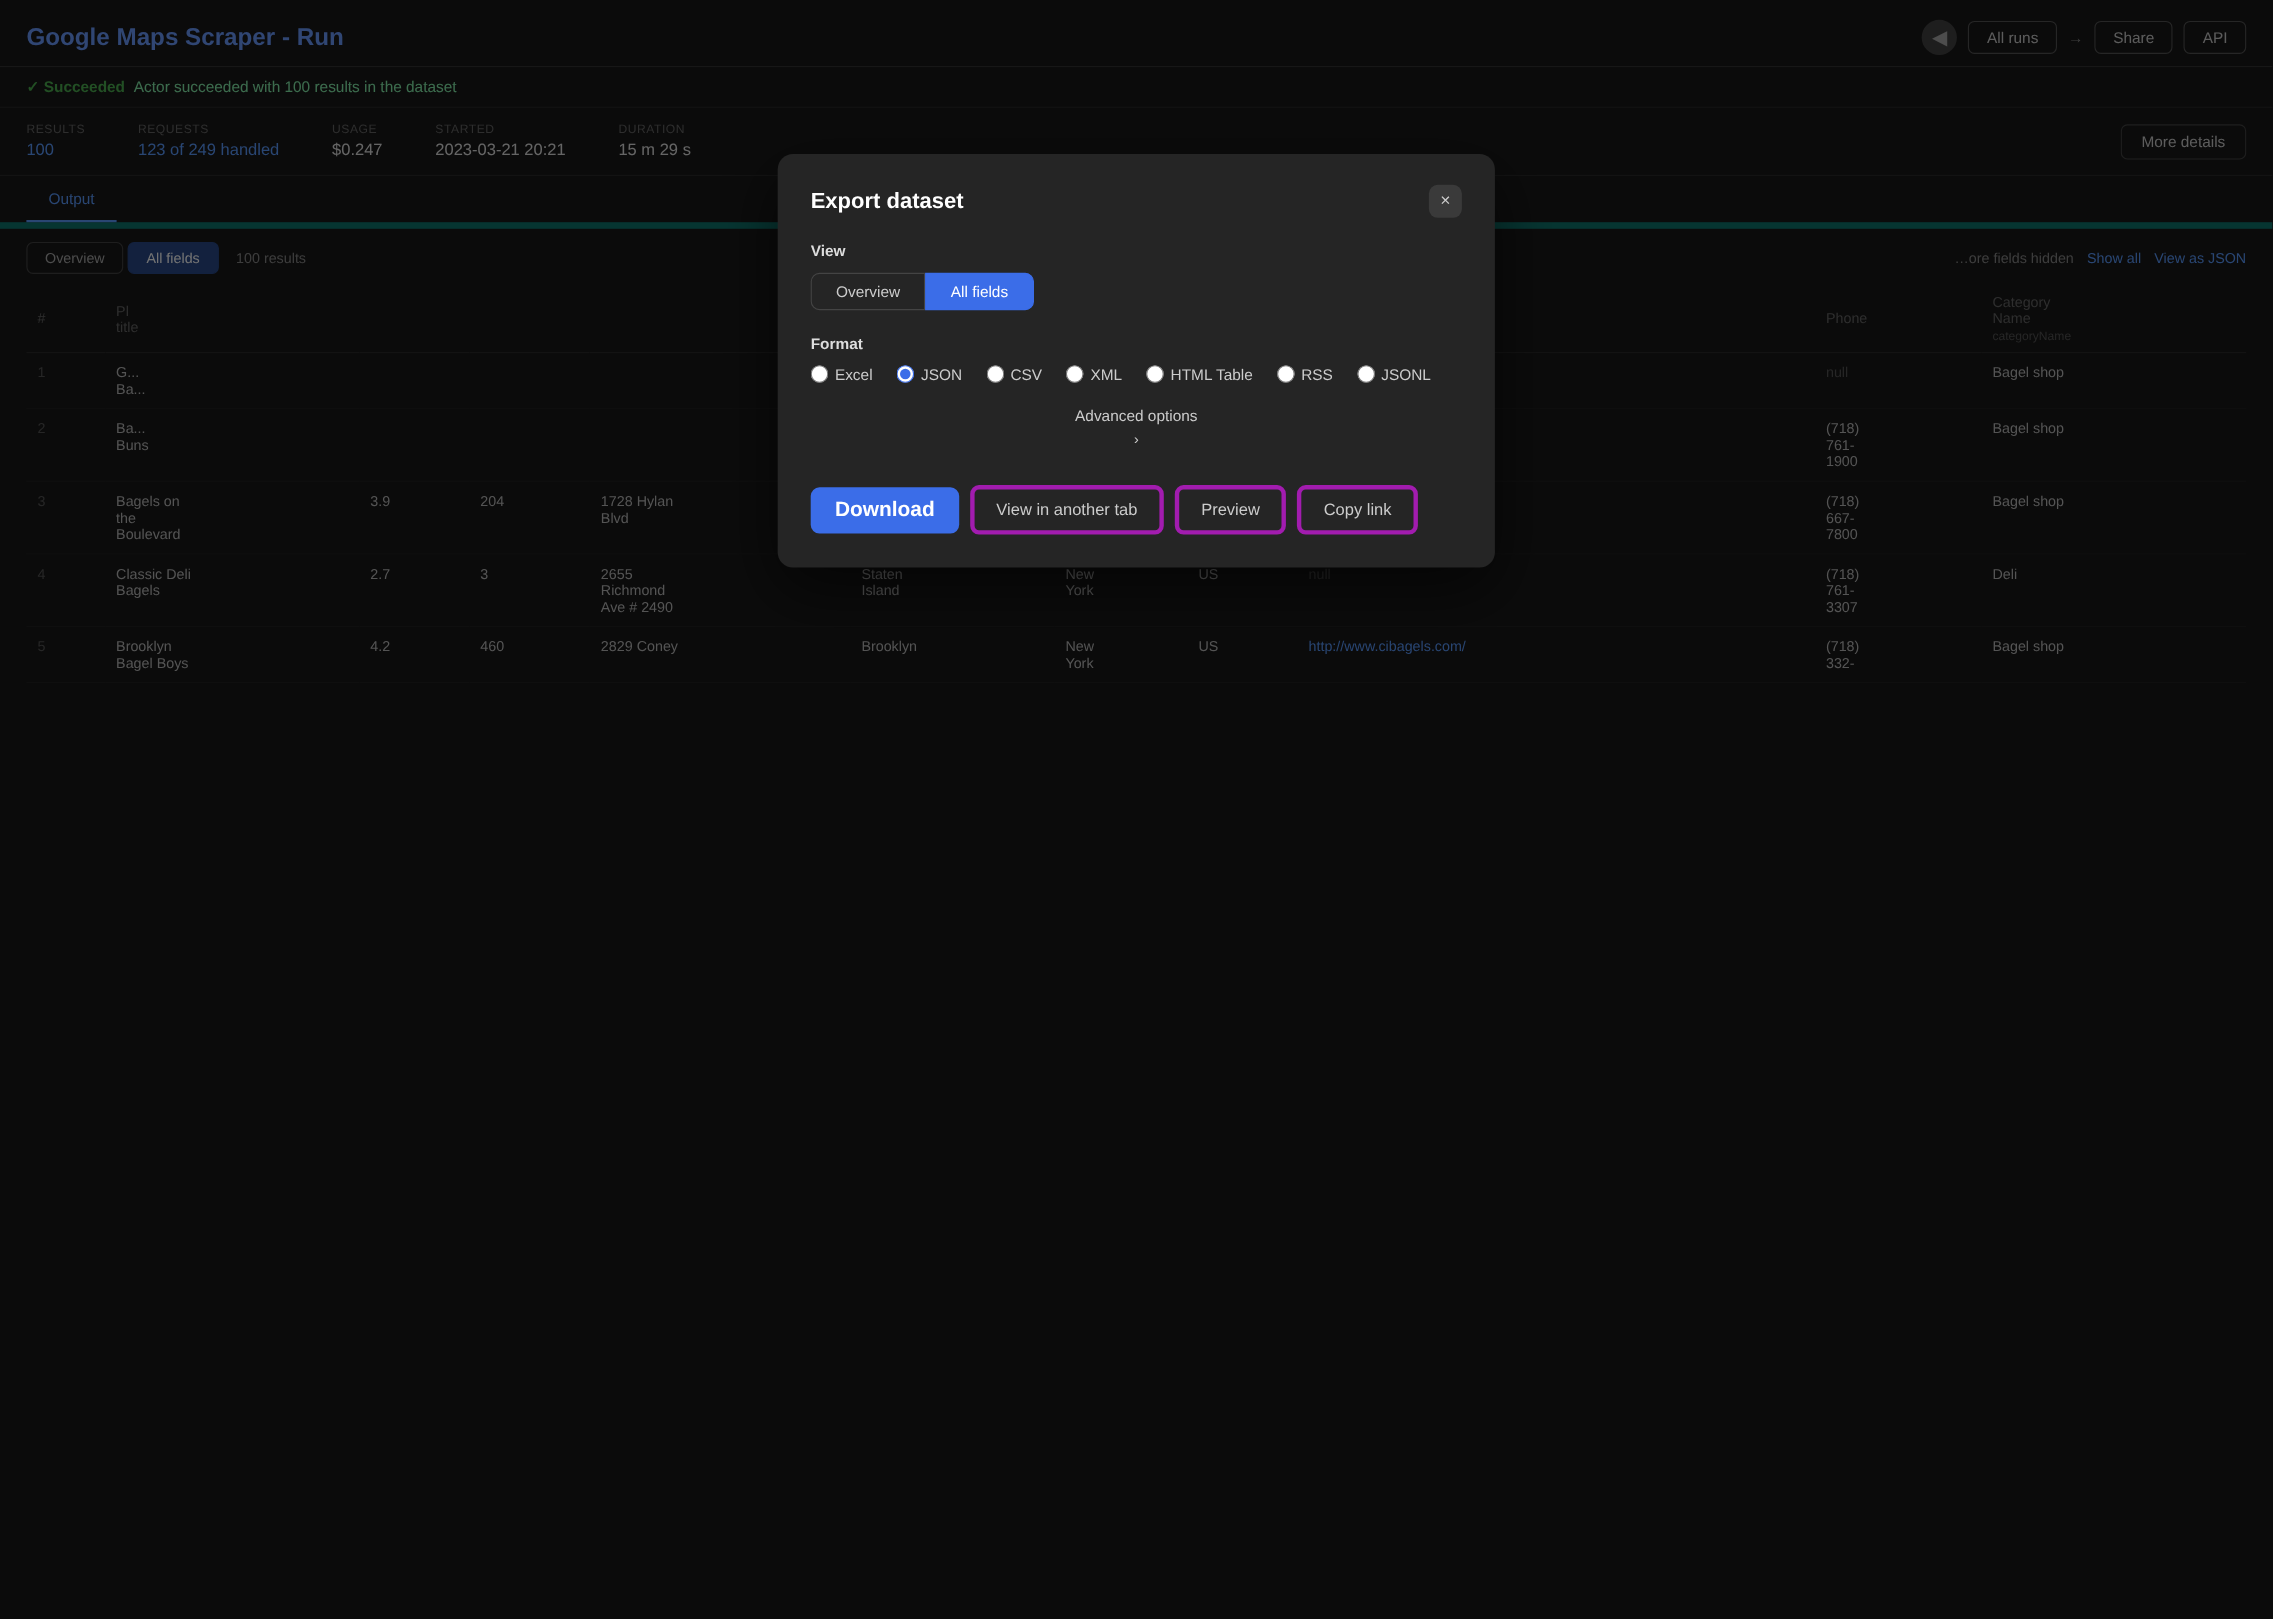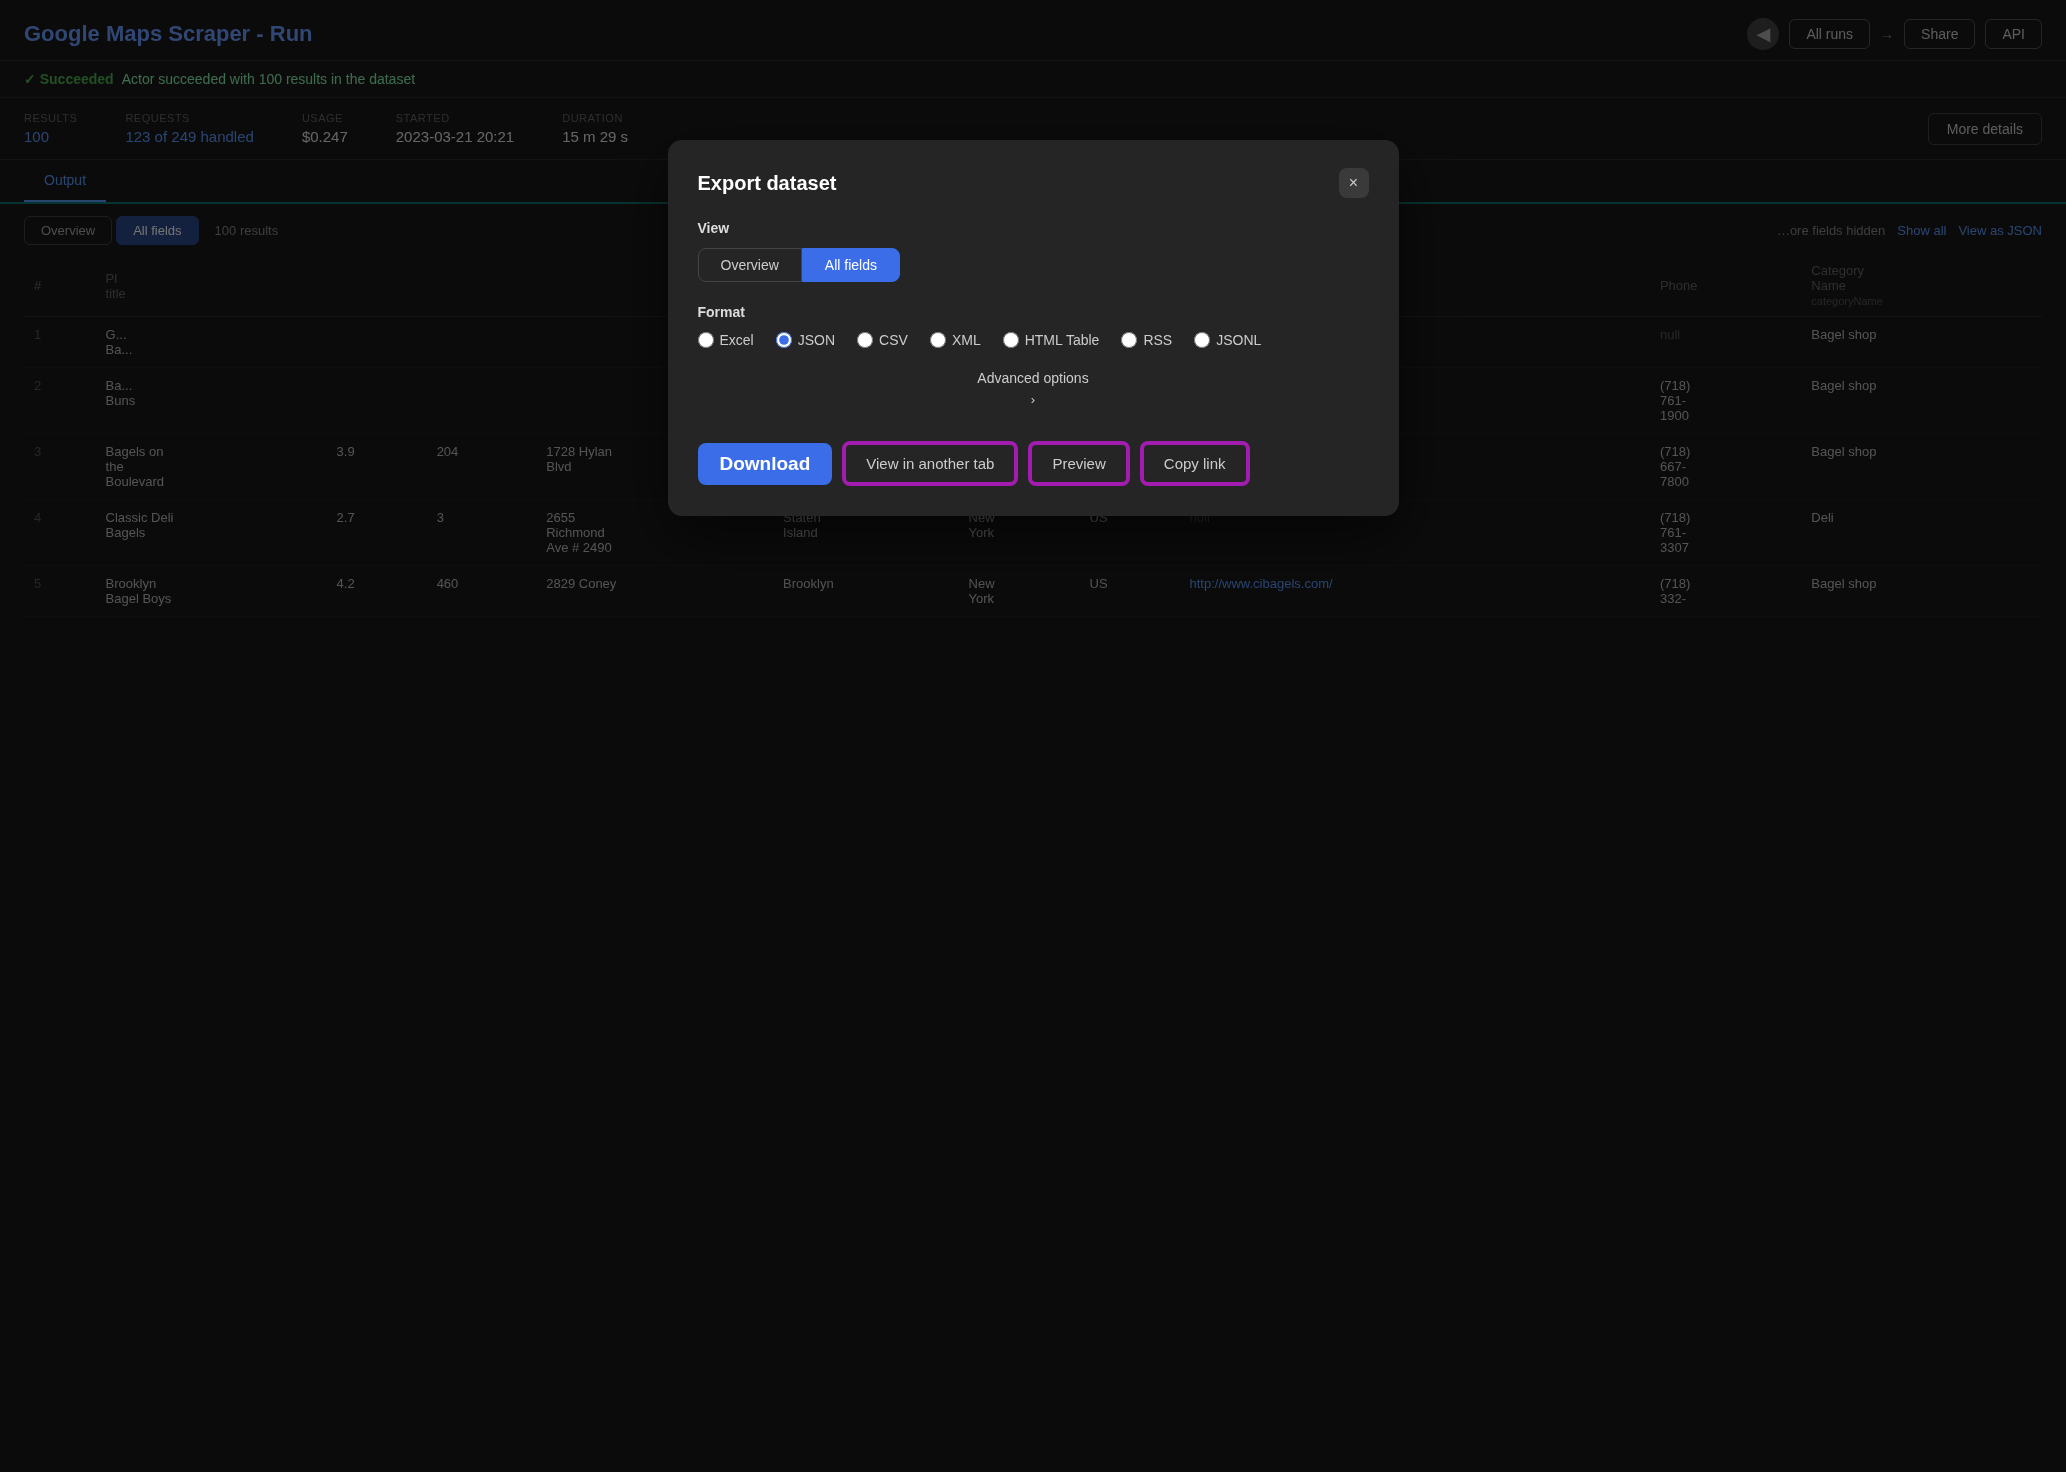--- a/index.html
+++ b/index.html
@@ -94,21 +94,21 @@
       border-radius: 6px;
       padding: 7px 18px;
       cursor: pointer;
       font-size: 14px;
     }
 
     
     .tabs-row {
       padding: 0 24px;
       display: flex;
-      border-bottom: 2px solid #0f766e;
+      border-bottom: 6px solid #0f766e;
     }
     .tab {
       padding: 12px 20px;
       color: #888;
       cursor: pointer;
       font-size: 14px;
       border-bottom: 2px solid transparent;
     }
     .tab.active {
       color: #5b9bff;
@@ -186,21 +186,21 @@
       display: flex;
       align-items: flex-start;
       justify-content: center;
       padding-top: 140px;
     }
 
     
     .modal {
       background: #252525;
       border-radius: 14px;
-      width: 731px;
+      width: 652px;
       padding: 28px 30px 30px 30px;
       position: relative;
       box-shadow: 0 20px 60px rgba(0,0,0,0.6);
     }
     .modal-header {
       display: flex;
       align-items: center;
       justify-content: space-between;
       margin-bottom: 22px;
     }

